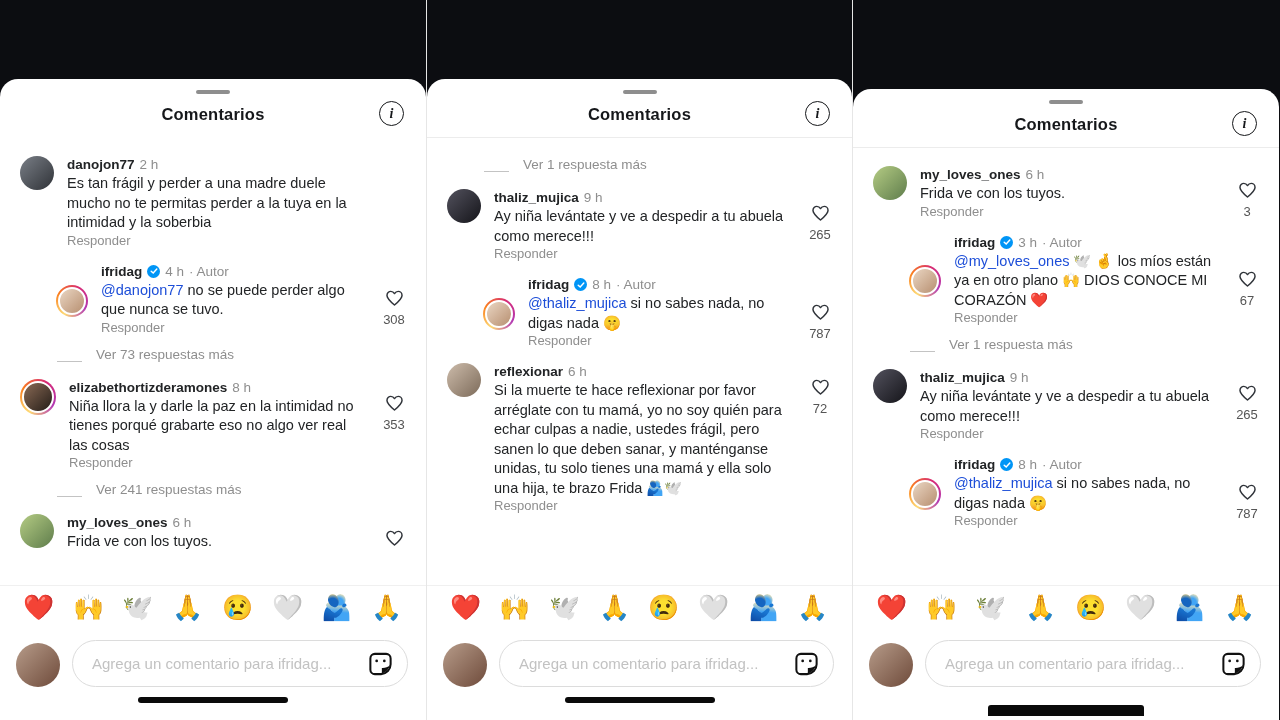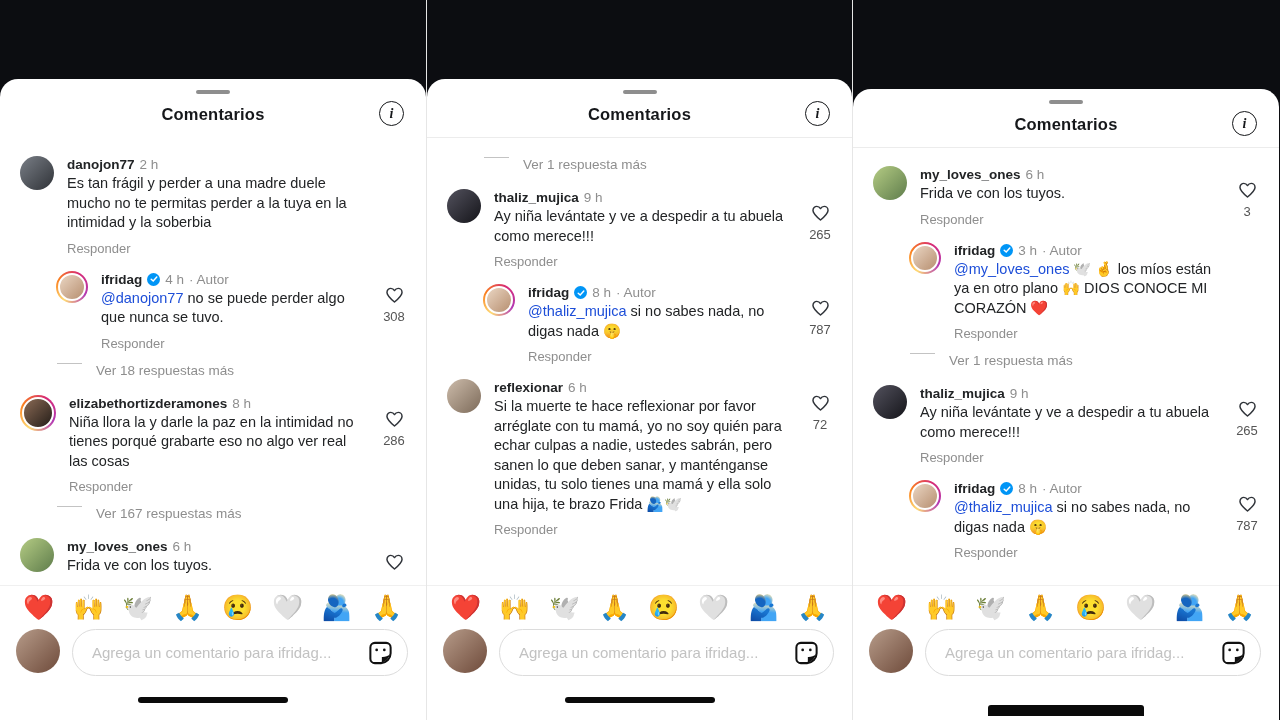--- a/index.html
+++ b/index.html
@@ -17,43 +17,43 @@
   .hdr-title { position:absolute; top:26px; left:0; right:0; text-align:center; font-size:16.5px; font-weight:700; color:#15171a; letter-spacing:.2px; }
   .info { position:absolute; top:22px; right:22px; width:25px; height:25px; border:1.8px solid #15171a; border-radius:50%; display:flex; align-items:center; justify-content:center; font-family:"Liberation Serif", serif; font-weight:700; font-style:italic; font-size:14px; color:#15171a; }
   .hdr-divider { position:absolute; top:58px; left:0; right:0; height:1px; background:#ececec; }
 
   .list { position:absolute; left:0; right:0; top:61px; bottom:135px; overflow:hidden; padding-top:7px; }
 
   .comment { display:flex; padding:9px 14px 2px 20px; }
   .c-av { width:34px; height:34px; border-radius:50%; flex:0 0 auto; }
   .ring { width:36px; height:36px; border-radius:50%; padding:2px; background:conic-gradient(from 210deg,#feda75,#fa7e1e,#d62976,#b33ab4,#feda75); flex:0 0 auto; }
   .ring .c-av { width:32px; height:32px; border:2px solid #fff; }
-  .reply-row { padding-left:56px; }
+  .reply-row { padding-left:56px;align-items:center; }
   .reply-row .ring { width:32px; height:32px; }
   .reply-row .ring .c-av { width:28px; height:28px; }
   .cbody { flex:1; padding-left:13px; padding-right:8px; min-width:0; }
   .cmeta { font-size:13.5px; color:#8e8e8e; padding-top:1px; display:flex; align-items:center; gap:5px; white-space:nowrap; }
   .uname { font-weight:700; color:#222426; }
   .vbadge { width:13px; height:13px; border-radius:50%; background:#0095f6; display:inline-flex; align-items:center; justify-content:center; flex:0 0 auto; }
   .vbadge svg { width:8px; height:8px; }
   .ctext { font-size:14.5px; line-height:19.5px; color:#222426; margin-top:2px; max-width:302px; }
   .reply-row .ctext { max-width:262px; }
   .mention { color:#1d4ed8; }
-  .creply { font-size:13px; color:#8e8e8e; margin-top:8px; margin-bottom:4px; }
+  .creply { font-size:13px; color:#8e8e8e; margin-bottom:4px; }
   .likecol { width:36px; flex:0 0 auto; display:flex; flex-direction:column; align-items:center; padding-top:13px; }
   .likecol svg { width:21px; height:21px; }
   .lcount { font-size:13px; color:#555; margin-top:4px; }
 
-  .viewmore { display:flex; align-items:flex-start; margin:6px 0 8px 57px; font-size:13.5px; color:#8e8e8e; }
+  .viewmore { display:flex; align-items:flex-end; margin:6px 0 8px 57px; font-size:13.5px; color:#8e8e8e; }
   .vm-line { width:25px; height:1px; background:#c3c3c3; margin-right:14px; }
 
   .bottom { position:absolute; left:0; right:0; bottom:0; height:135px; background:#fff; }
   .tray { height:44px; border-top:1px solid #f0f0f0; display:flex; align-items:center; justify-content:space-around; padding:0 14px; }
   .tray .emo { font-size:25px; line-height:1; cursor:pointer; }
-  .composer { height:58px; display:flex; align-items:flex-start; padding:0 18px 0 16px; gap:12px; }
+  .composer { height:58px; display:flex; align-items:flex-end; padding:0 18px 0 16px; gap:12px; }
   .self-av { width:44px; height:44px; border-radius:50%; flex:0 0 auto; }
   .pill { position:relative; flex:1; height:47px; border:1.5px solid #dcdcdc; border-radius:24px; display:flex; align-items:center; }
   .pill input { border:0; outline:none; background:transparent; width:100%; height:100%; padding:0 52px 0 19px; font-size:15px; color:#333; font-family:"Liberation Sans", sans-serif; }
   .pill input::placeholder { color:#c2c2c2; }
   .sticker { position:absolute; right:13px; top:50%; transform:translateY(-50%); width:27px; height:27px; }
   .ind-zone { height:33px; display:flex; align-items:flex-start; justify-content:center; padding-top:10px; }
   .homebar { width:150px; height:6px; border-radius:3px; background:#0a0a0a; }
   .p3 .homebar { width:156px; height:11px; margin-top:8px; border-radius:3px 3px 0 0; }
 
   
@@ -111,46 +111,46 @@
           <div class="likecol">
             <svg viewBox="0 0 24 24">
                 <path d="M12 20.6C6.9 16.2 3.4 13.1 3.4 9.6c0-2.6 2-4.6 4.4-4.6 1.7 0 3.3 1 4.2 2.5.9-1.5 2.5-2.5 4.2-2.5 2.4 0 4.4 2 4.4 4.6 0 3.5-3.5 6.6-8.6 11z" fill="none" stroke="#30343a" stroke-width="1.7" stroke-linejoin="round"></path>
               </svg>
             <span class="lcount">308</span>
           </div>
         </div>
 
         <div class="viewmore">
             <span class="vm-line"></span>
-            <span>Ver 18 respuestas más</span>
+            <span>Ver 73 respuestas más</span>
           </div>
 
         <div class="comment">
           <div class="ring">
               <div class="c-av av-eli"></div>
             </div>
           <div class="cbody">
             <div class="cmeta">
                 <span class="uname">elizabethortizderamones</span>
                 <span>8 h</span>
               </div>
             <div class="ctext">Niña llora la y darle la paz en la intimidad no tienes porqué grabarte eso no algo ver real las cosas</div>
             <div class="creply">Responder</div>
           </div>
           <div class="likecol">
             <svg viewBox="0 0 24 24">
                 <path d="M12 20.6C6.9 16.2 3.4 13.1 3.4 9.6c0-2.6 2-4.6 4.4-4.6 1.7 0 3.3 1 4.2 2.5.9-1.5 2.5-2.5 4.2-2.5 2.4 0 4.4 2 4.4 4.6 0 3.5-3.5 6.6-8.6 11z" fill="none" stroke="#30343a" stroke-width="1.7" stroke-linejoin="round"></path>
               </svg>
-            <span class="lcount">286</span>
+            <span class="lcount">353</span>
           </div>
         </div>
 
         <div class="viewmore">
             <span class="vm-line"></span>
-            <span>Ver 167 respuestas más</span>
+            <span>Ver 241 respuestas más</span>
           </div>
 
         <div class="comment">
           <div class="c-av av-my"></div>
           <div class="cbody">
             <div class="cmeta">
                 <span class="uname">my_loves_ones</span>
                 <span>6 h</span>
               </div>
             <div class="ctext">Frida ve con los tuyos.</div>
@@ -253,21 +253,21 @@
         </div>
 
 
         <div class="comment">
           <div class="c-av av-kar"></div>
           <div class="cbody">
             <div class="cmeta">
                 <span class="uname">reflexionar</span>
                 <span>6 h</span>
               </div>
-            <div class="ctext">Si la muerte te hace reflexionar por favor arréglate con tu mamá, yo no soy quién para echar culpas a nadie, ustedes sabrán, pero sanen lo que deben sanar, y manténganse unidas, tu solo tienes una mamá y ella solo una hija, te brazo Frida 🫂🕊️</div>
+            <div class="ctext">Si la muerte te hace reflexionar por favor arréglate con tu mamá, yo no soy quién para echar culpas a nadie, ustedes frágil, pero sanen lo que deben sanar, y manténganse unidas, tu solo tienes una mamá y ella solo una hija, te brazo Frida 🫂🕊️</div>
             <div class="creply">Responder</div>
           </div>
           <div class="likecol">
             <svg viewBox="0 0 24 24">
                 <path d="M12 20.6C6.9 16.2 3.4 13.1 3.4 9.6c0-2.6 2-4.6 4.4-4.6 1.7 0 3.3 1 4.2 2.5.9-1.5 2.5-2.5 4.2-2.5 2.4 0 4.4 2 4.4 4.6 0 3.5-3.5 6.6-8.6 11z" fill="none" stroke="#30343a" stroke-width="1.7" stroke-linejoin="round"></path>
               </svg>
             <span class="lcount">72</span>
           </div>
         </div>
 
@@ -341,20 +341,26 @@
                   <svg viewBox="0 0 10 10">
                     <path d="M1.5 5.2 4 7.6 8.5 2.6" fill="none" stroke="#fff" stroke-width="1.8" stroke-linecap="round"></path>
                   </svg>
                 </span>
                 <span>3 h</span>
                 <span>· Autor</span>
               </div>
             <div class="ctext"><span class="mention">@my_loves_ones</span> <span>🕊️ 🤞 los míos están ya en otro plano 🙌 DIOS CONOCE MI CORAZÓN ❤️</span></div>
             <div class="creply">Responder</div>
           </div>
+          <div class="likecol">
+            <svg viewBox="0 0 24 24">
+                <path d="M12 20.6C6.9 16.2 3.4 13.1 3.4 9.6c0-2.6 2-4.6 4.4-4.6 1.7 0 3.3 1 4.2 2.5.9-1.5 2.5-2.5 4.2-2.5 2.4 0 4.4 2 4.4 4.6 0 3.5-3.5 6.6-8.6 11z" fill="none" stroke="#30343a" stroke-width="1.7" stroke-linejoin="round"></path>
+              </svg>
+            <span class="lcount">67</span>
+          </div>
         </div>
 
         <div class="viewmore">
             <span class="vm-line"></span>
             <span>Ver 1 respuesta más</span>
           </div>
 
         <div class="comment">
           <div class="c-av av-tha"></div>
           <div class="cbody">

